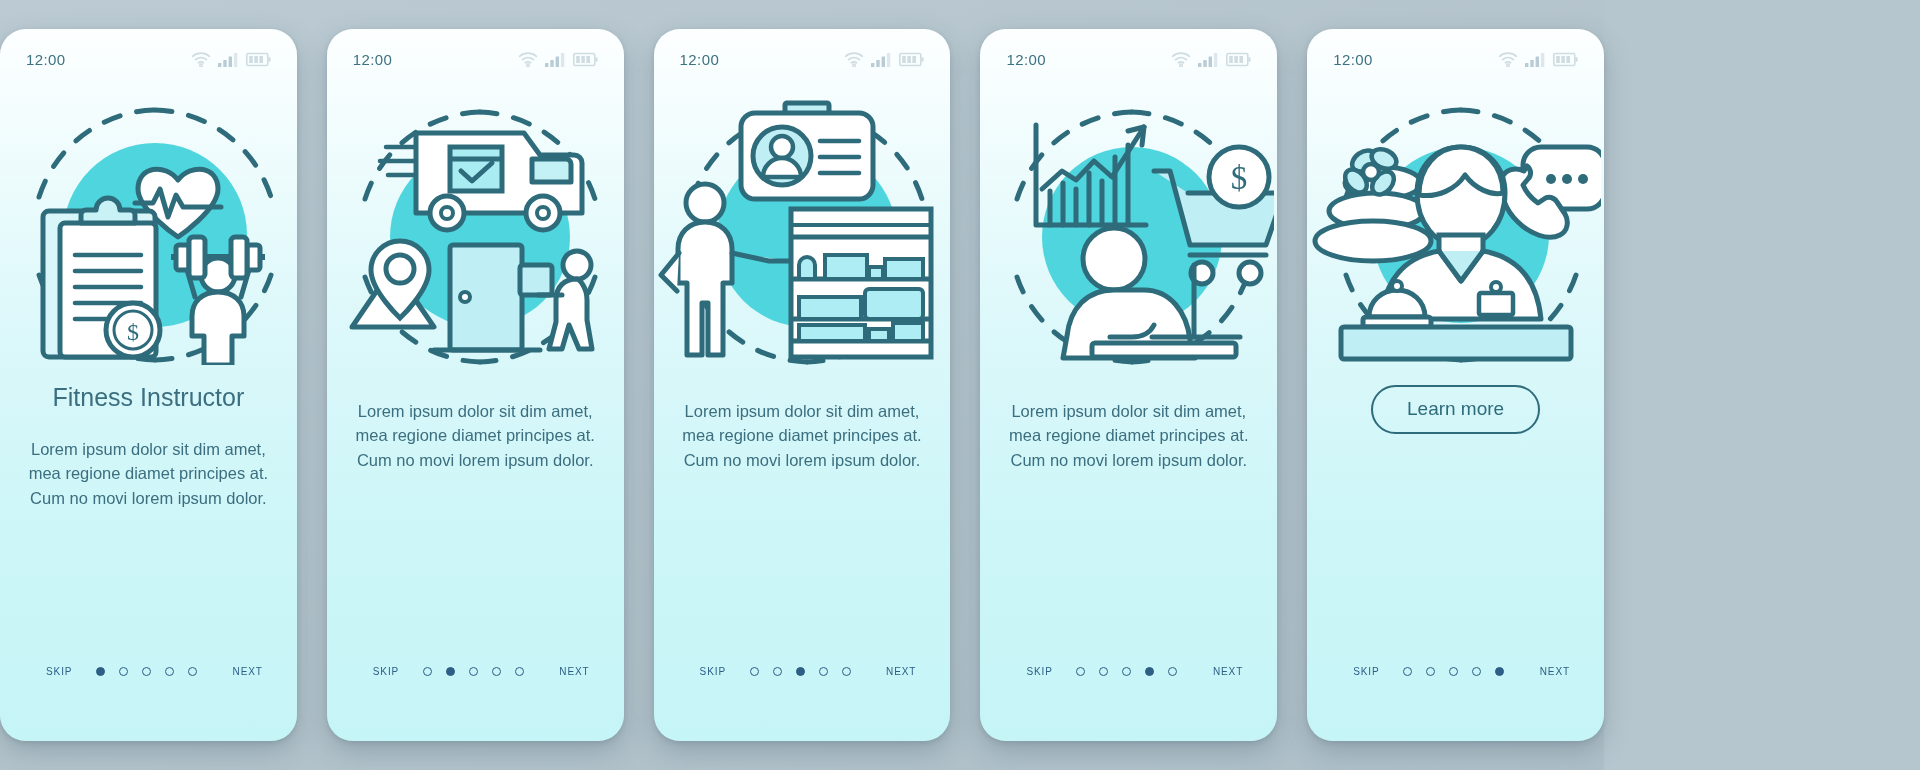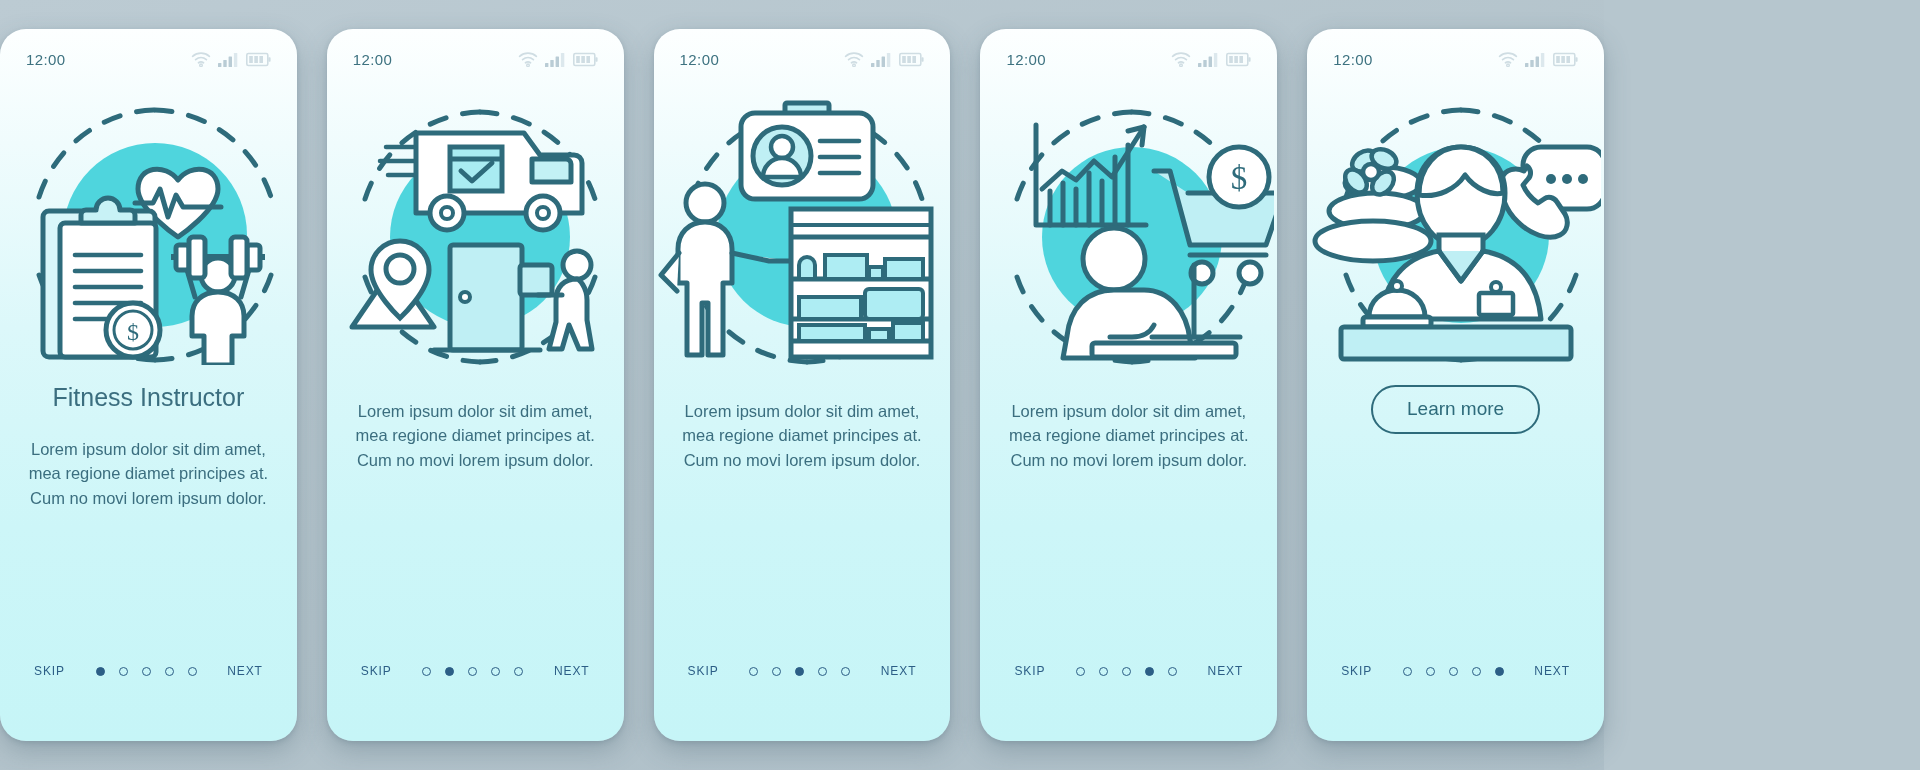--- a/index.html
+++ b/index.html
@@ -90,24 +90,25 @@
 
   
   .footer {
     flex: 0 0 110px;
     display: flex;
     align-items: center;
     justify-content: space-between;
     padding: 0 34px 30px 34px;
   }
   .navlabel {
-    font-size: 12px;
+    font-size: 10px;
     letter-spacing: .9px;
     color: #2c5e86;
     cursor: pointer;
+    margin-left: 12px;
   }
   .dots { display: flex; align-items: center; gap: 14px; }
   .dot {
     width: 9px; height: 9px; border-radius: 50%;
     border: 1.6px solid #2c5e86;
     background: transparent;
     cursor: pointer;
   }
   .dot.on { background: #2c5e86; }
 </style>

